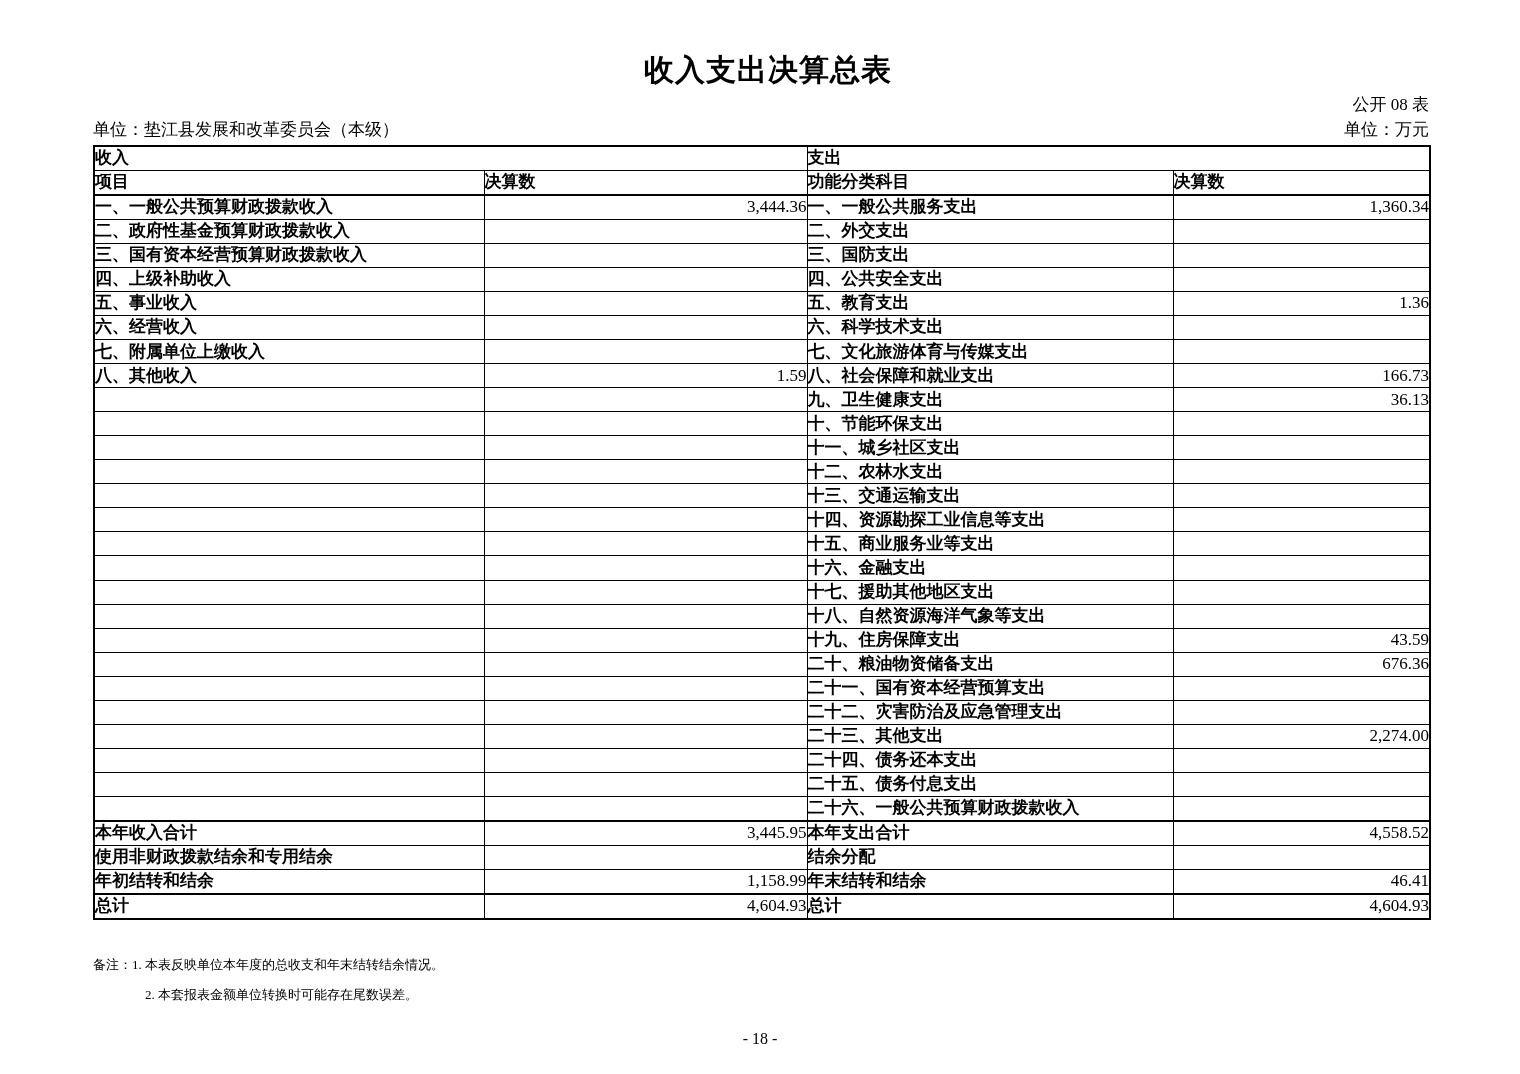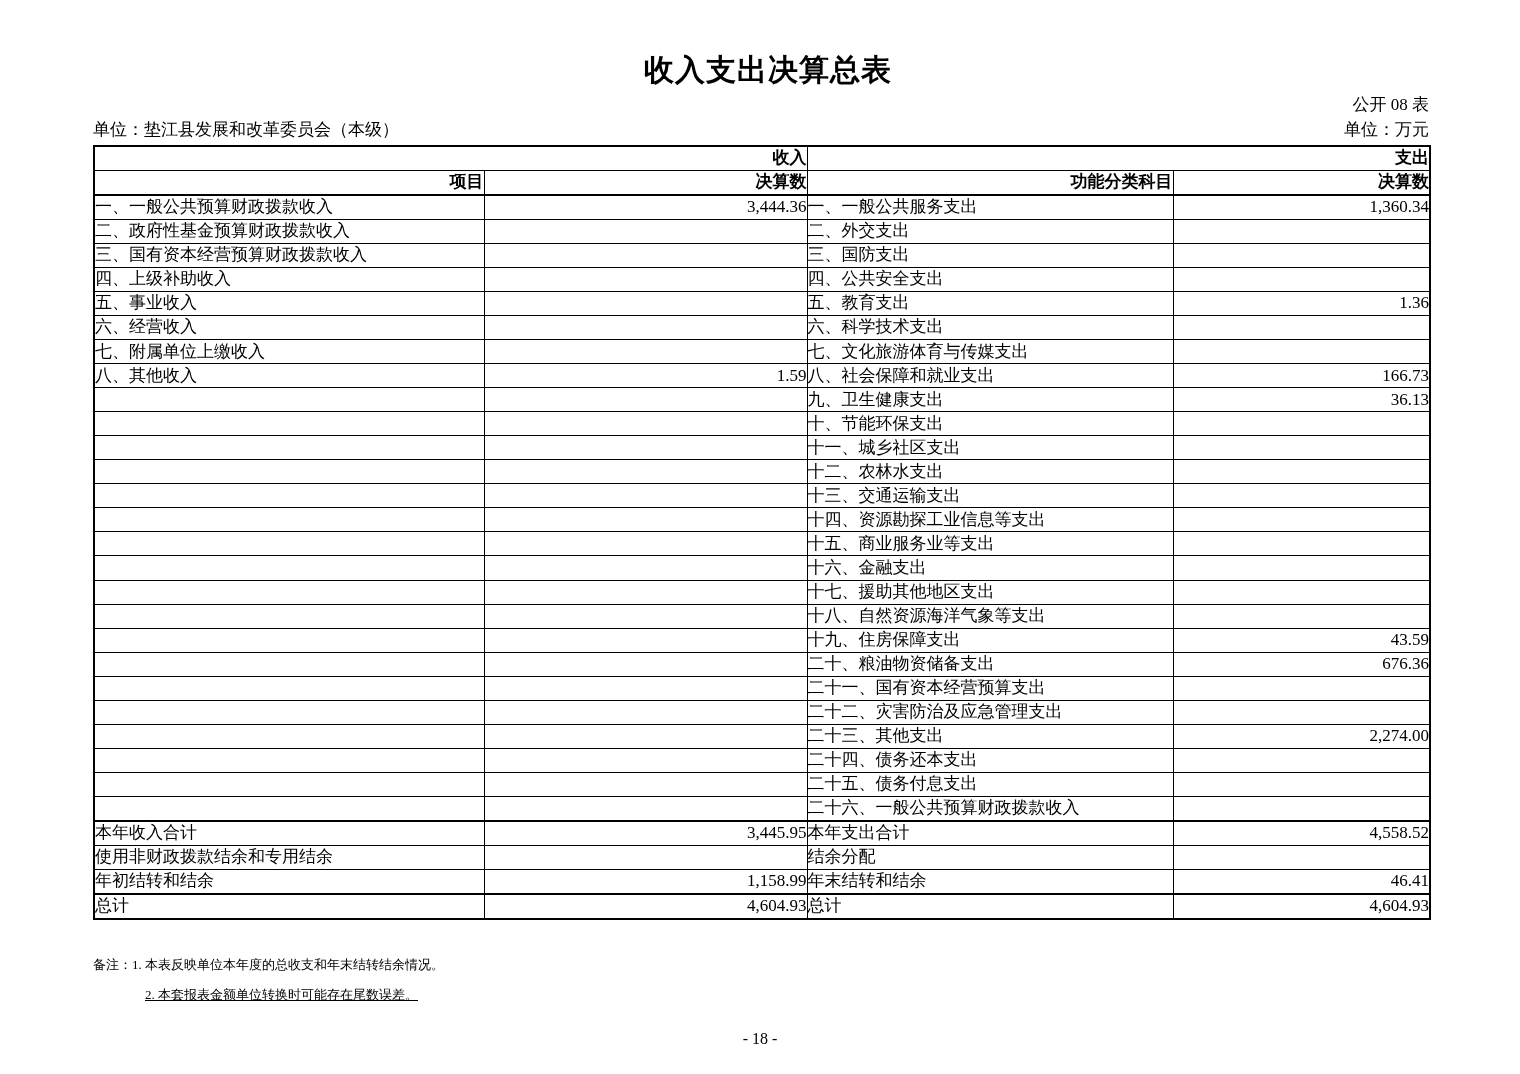--- a/index.html
+++ b/index.html
@@ -57,43 +57,43 @@
     border: 1px solid #000;
     font-size: 17px;
     padding: 0;
     height: 23px;
     line-height: 1.2;
     overflow: hidden;
     white-space: nowrap;
   }
   table.budget th {
     font-weight: bold;
-    text-align: right;
+    text-align: left;
   }
   tr.colhead th { border-bottom: 2px solid #000; }
   td.lbl {
-    font-weight: normal;
+    font-weight: bold;
     text-align: left;
     padding-left: 3px;
   }
   td.lbl.center { text-align: left; padding-left: 0; }
   td.num {
     font-weight: normal;
     text-align: right;
     padding-right: 7px;
   }
   tr.thick-top td { border-top: 2px solid #000; }
   .notes {
     position: absolute;
     left: 93px;
     top: 950px;
     font-size: 13px;
     line-height: 30px;
   }
-  .note-line2 { padding-left: 52px; text-decoration: underline; }
+  .note-line2 { padding-left: 52px; }
   .page-number {
     position: absolute;
     top: 1030px;
     left: 0;
     width: 1520px;
     text-align: center;
     font-size: 16px;
   }
 </style>
 </head>

